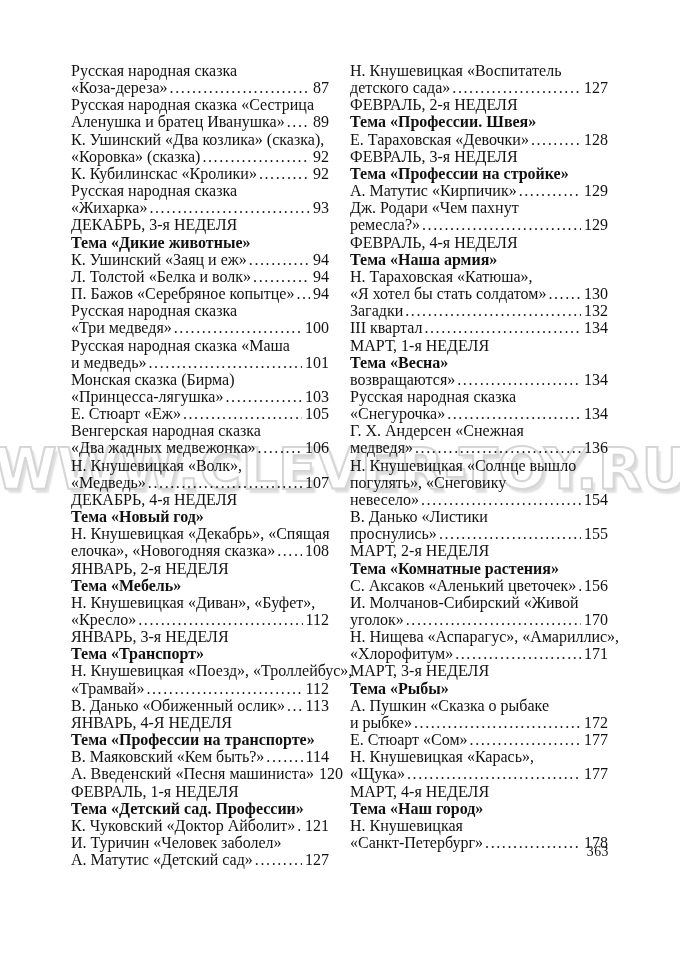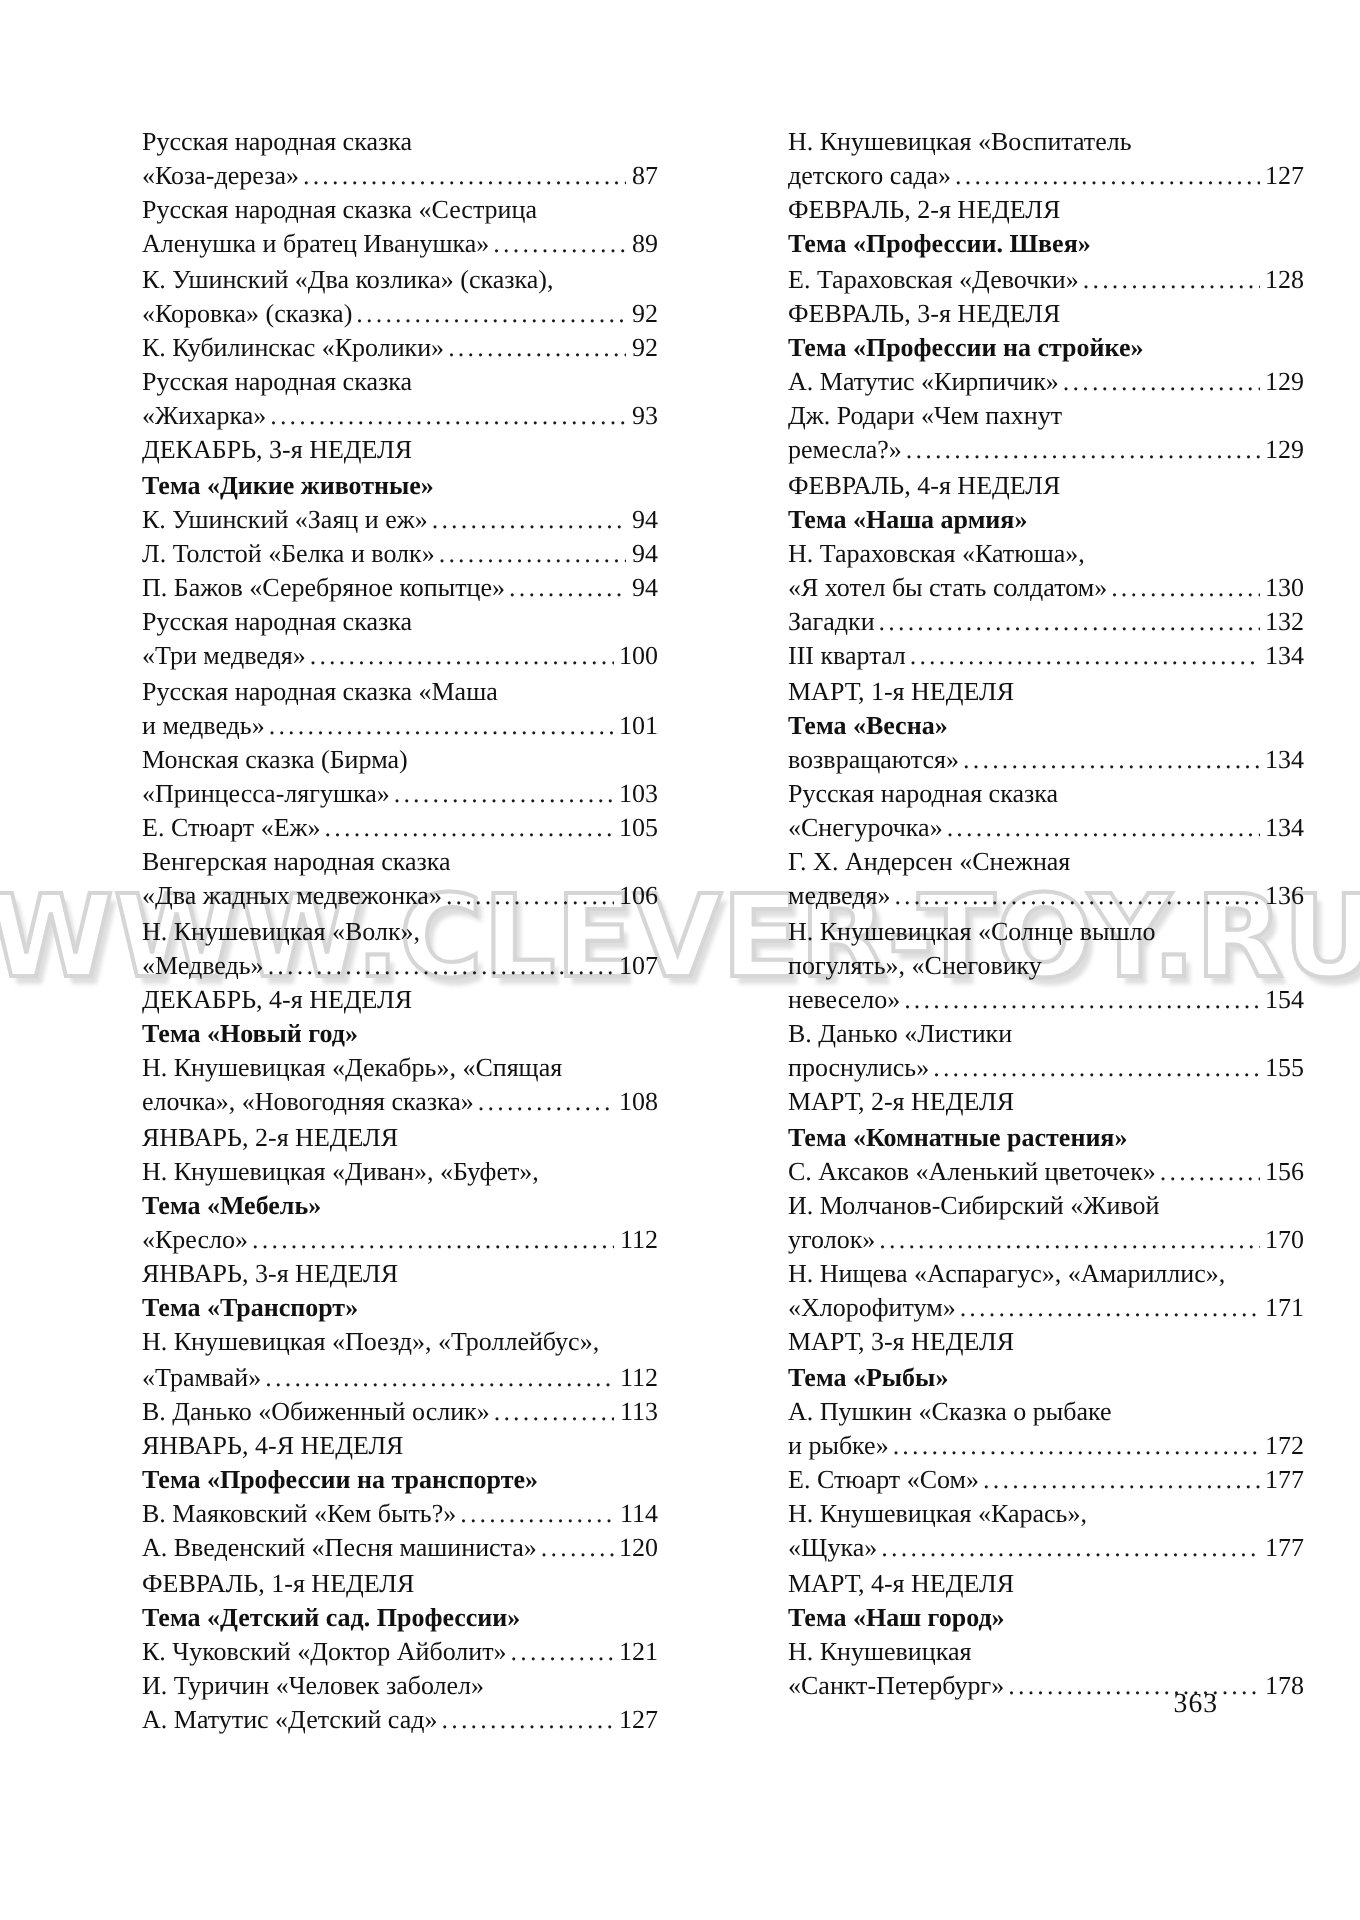--- a/index.html
+++ b/index.html
@@ -12,24 +12,24 @@
     text-align:center; white-space:nowrap;
     font-family:"DejaVu Sans", sans-serif; font-weight:700;
     font-size:57px; letter-spacing:0px;
     color:#ffffff;
     -webkit-text-stroke:2px #cccccc;
     text-shadow:3px 4px 2px #d6d6d6, -1px -1px 0 #e3e3e3;
     opacity:.8;
   }
   .toc-col {
     position:absolute; top:62px; width:258px; z-index:1;
-    font-size:13px; line-height:17.15px;
+    font-size:16px; line-height:17.15px;
   }
   .col-left  { left:71px; }
-  .col-right { left:350px;margin-left:44px; }
+  .col-right { left:350px; }
   .toc-line { display:flex; align-items:baseline; white-space:nowrap; }
   .toc-line.bold { font-weight:bold; }
   .entry-text { flex:0 0 auto; }
   .dots {
     flex:1 1 auto; overflow:hidden; margin:0 3px 0 2px;
     letter-spacing:1.6px; color:#1a1a1a;
   }
   .dots::after {
     content:"........................................................................................................";
   }
@@ -158,25 +158,25 @@
         <span class="entry-text">Н. Кнушевицкая «Декабрь», «Спящая</span>
       </div>
       <div class="toc-line">
         <span class="entry-text">елочка», «Новогодняя сказка»</span>
         <span class="dots"></span>
         <span class="page-num">108</span>
       </div>
       <div class="toc-line">
         <span class="entry-text">ЯНВАРЬ, 2-я НЕДЕЛЯ</span>
       </div>
+      <div class="toc-line bold">
+        <span class="entry-text">Тема «Мебель»</span>
+      </div>
       <div class="toc-line">
         <span class="entry-text">Н. Кнушевицкая «Диван», «Буфет»,</span>
-      </div>
-      <div class="toc-line bold">
-        <span class="entry-text">Тема «Мебель»</span>
       </div>
       <div class="toc-line">
         <span class="entry-text">«Кресло»</span>
         <span class="dots"></span>
         <span class="page-num">112</span>
       </div>
       <div class="toc-line">
         <span class="entry-text">ЯНВАРЬ, 3-я НЕДЕЛЯ</span>
       </div>
       <div class="toc-line bold">

